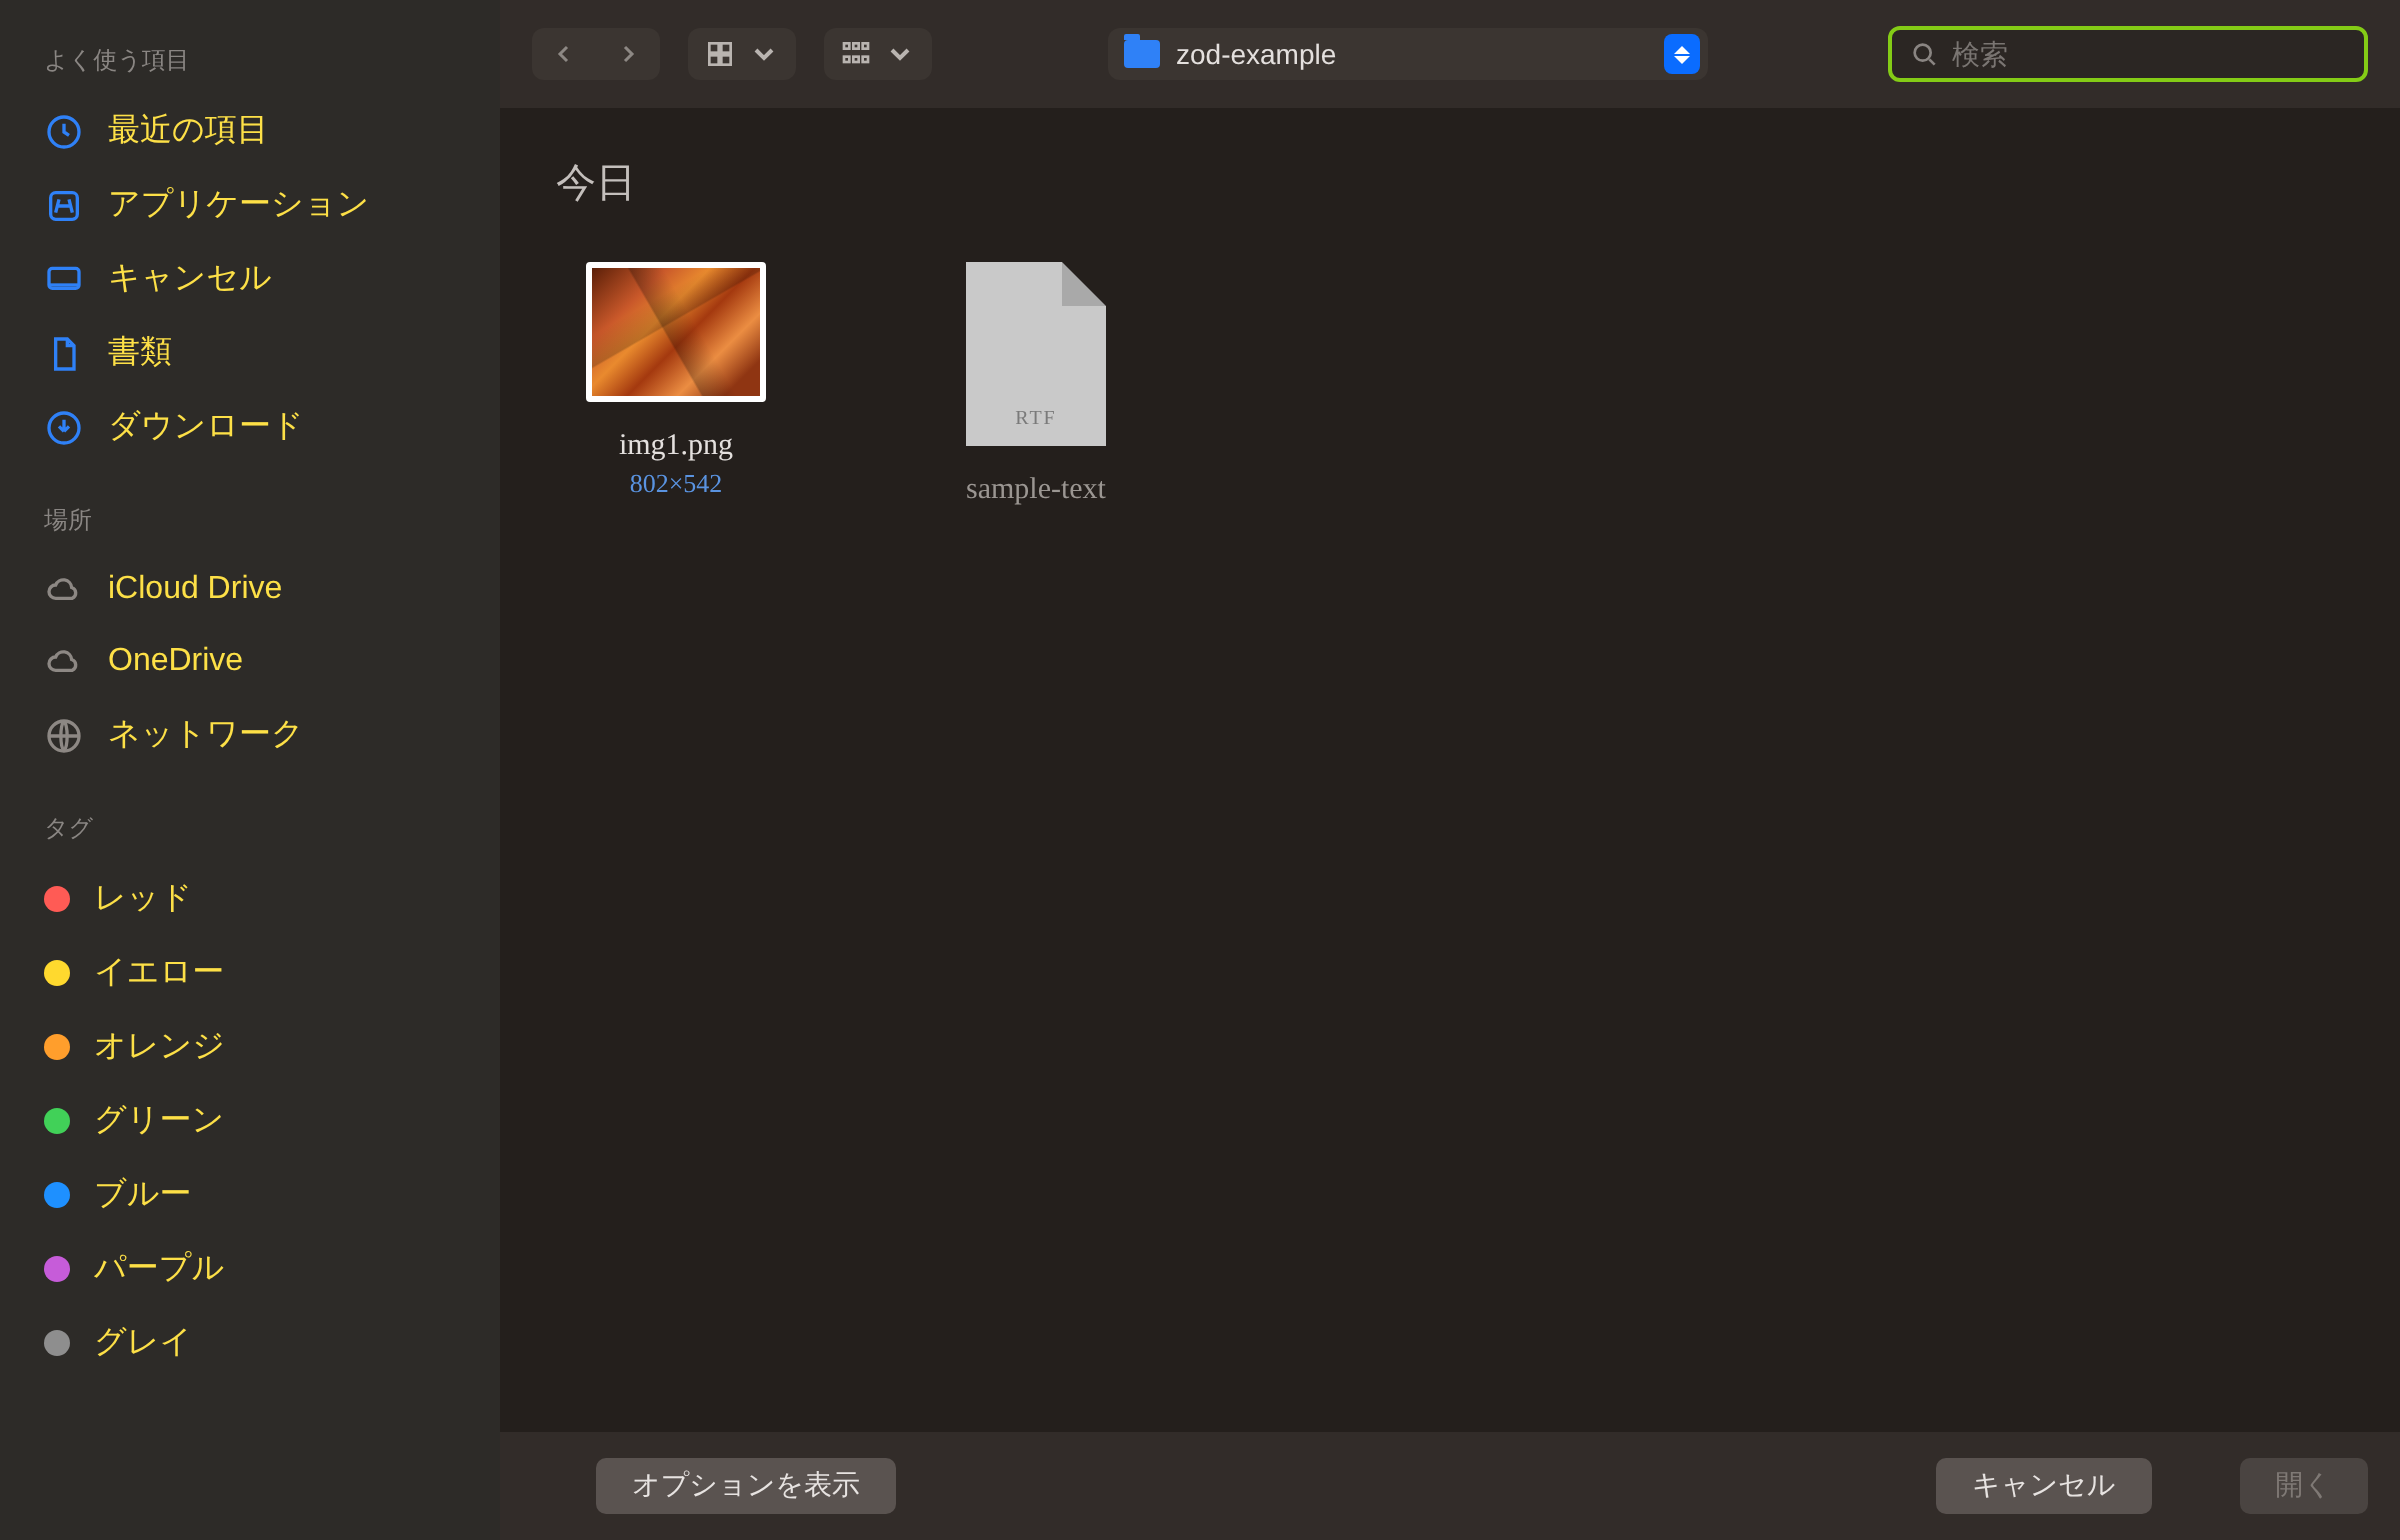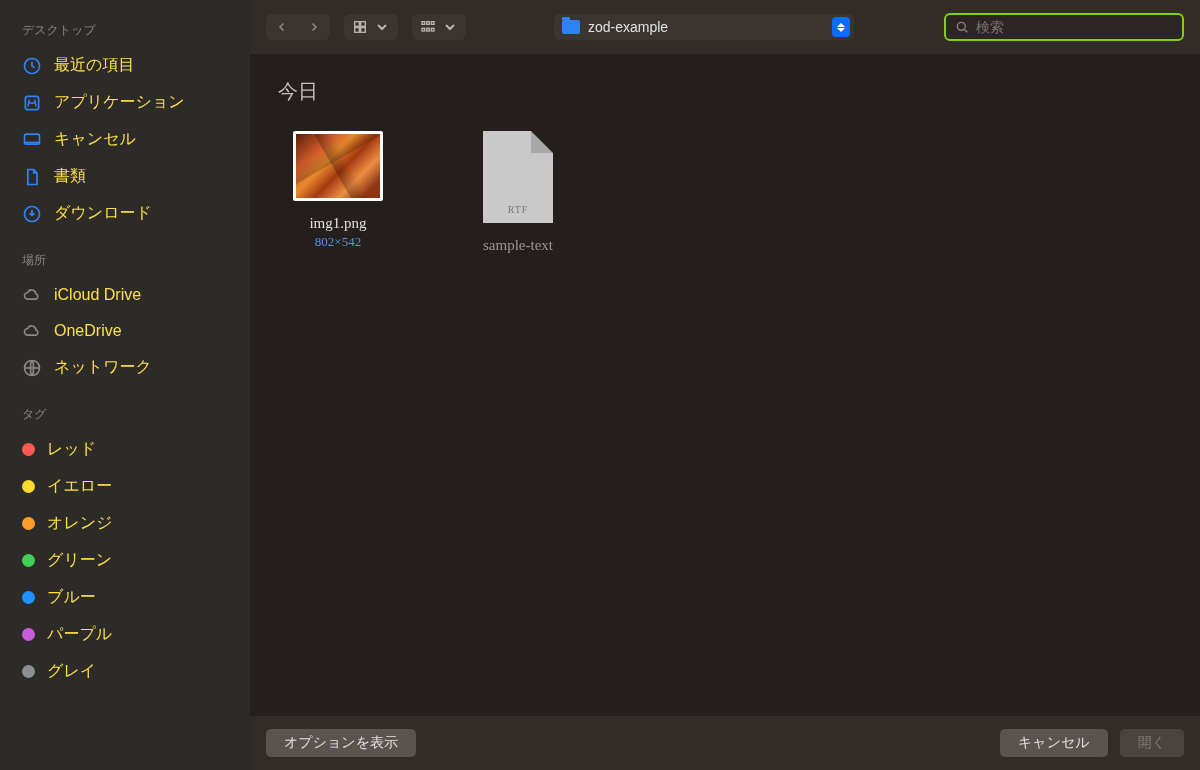--- a/index.html
+++ b/index.html
@@ -197,28 +197,29 @@
   .footer-spacer { flex:1; }
   .btn {
     height: 28px;
     padding: 0 18px;
     background: #5a5350;
     border-radius: 5px;
     color:#e7e3e1;
     font-size:14px;
     display:flex; align-items:center;
     cursor:default;
+    margin-left:32px;
   }
   .btn.disabled { background:#4a4441; color:#7f7975; }
 </style>
 </head>
 <body>
 
 <div class="sidebar">
-  <div class="sb-section-header">デスクトップ</div>
+  <div class="sb-section-header">よく使う項目</div>
 
   <div class="sb-item">
     <span class="sb-icon">
       <svg viewBox="0 0 24 24" fill="none" stroke="#2f81f7" stroke-width="2">
           <circle cx="12" cy="12" r="9"></circle>
           <path d="M12 7v5l3 2"></path>
         </svg>
     </span>
     <span>最近の項目</span>
   </div>

